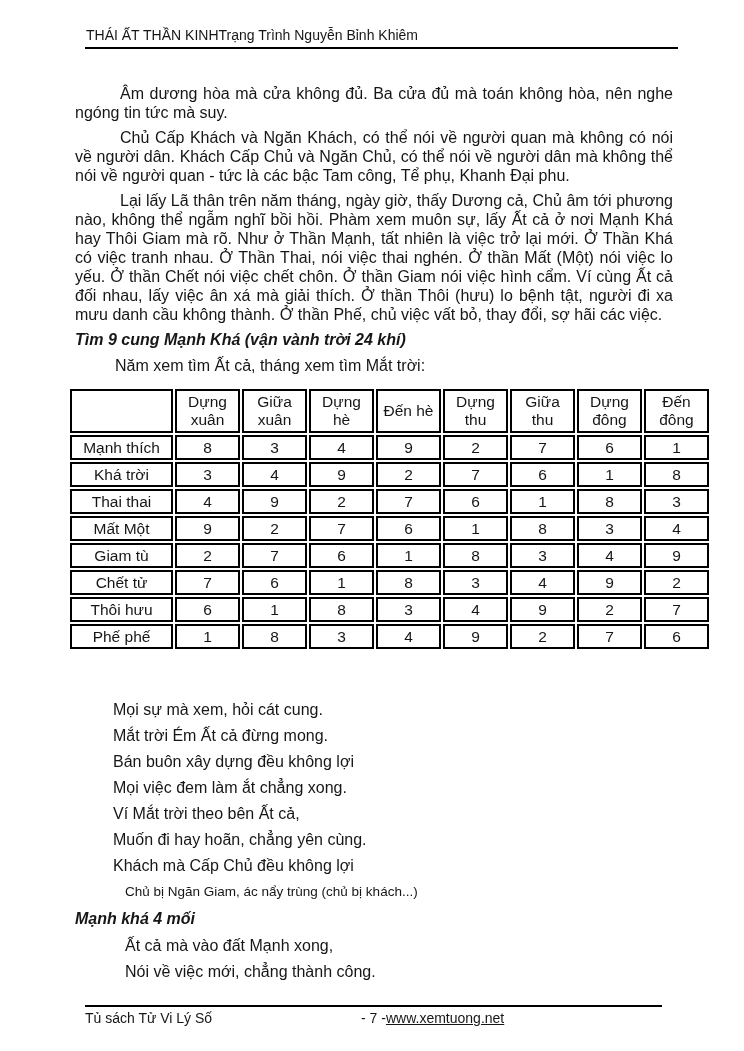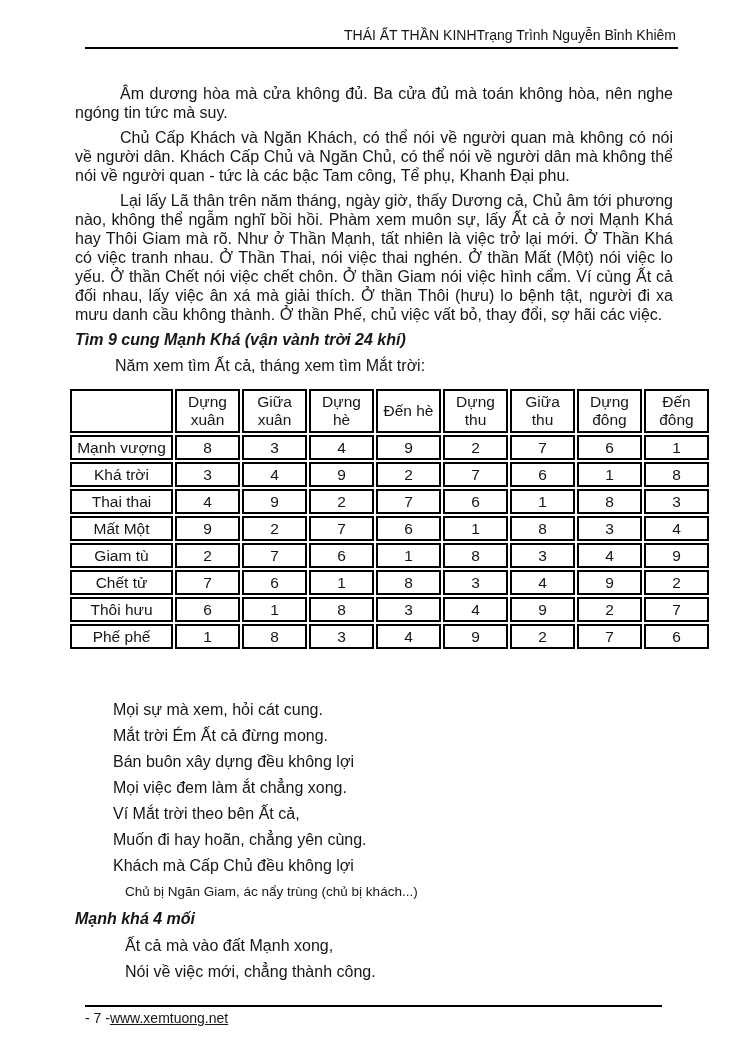--- a/index.html
+++ b/index.html
@@ -7,21 +7,21 @@
     width: 744px; height: 1051px;
     background: #ffffff;
     position: relative;
     overflow: hidden;
     font-family: "Liberation Sans", "DejaVu Sans", sans-serif;
     color: #161616;
     -webkit-font-smoothing: antialiased;
   }
   .page-header {
     position: absolute; top: 27px; left: 86px; right: 68px;
-    display: flex; justify-content: flex-end;
+    display: flex; justify-content: flex-start;
     font-size: 14px; line-height: 17px;
   }
   .header-rule {
     position: absolute; top: 47px; left: 85px; right: 66px;
     height: 2px; background: #000;
   }
   .content {
     position: absolute; top: 84px; left: 75px; right: 71px;
     font-size: 16px; line-height: 19px;
   }
@@ -118,21 +118,21 @@
           <th>Dựng hè</th>
           <th>Đến hè</th>
           <th>Dựng thu</th>
           <th>Giữa thu</th>
           <th>Dựng đông</th>
           <th>Đến đông</th>
         </tr>
     </thead>
     <tbody id="tbody">
         <tr>
-          <td>Mạnh vượng</td>
+          <td>Mạnh thích</td>
           <td>8</td>
           <td>3</td>
           <td>4</td>
           <td>9</td>
           <td>2</td>
           <td>7</td>
           <td>6</td>
           <td>1</td>
         </tr>
         <tr>
@@ -228,15 +228,16 @@
 
   <h3 class="sec-heading offset">Mạnh khá 4 mối</h3>
   <div class="verse verse2" id="verse2">
       <div>Ất cả mà vào đất Mạnh xong,</div>
       <div>Nói về việc mới, chẳng thành công.</div>
     </div>
 </div>
 
 <div class="page-footer-rule"></div>
 <div class="page-footer">
+  <span class="f-left">Tủ sách Tử Vi Lý Số</span>
   <span class="f-center">- 7 -</span>
   <span class="f-right"><a>www.xemtuong.net</a></span>
 </div>
 
 </body></html>

